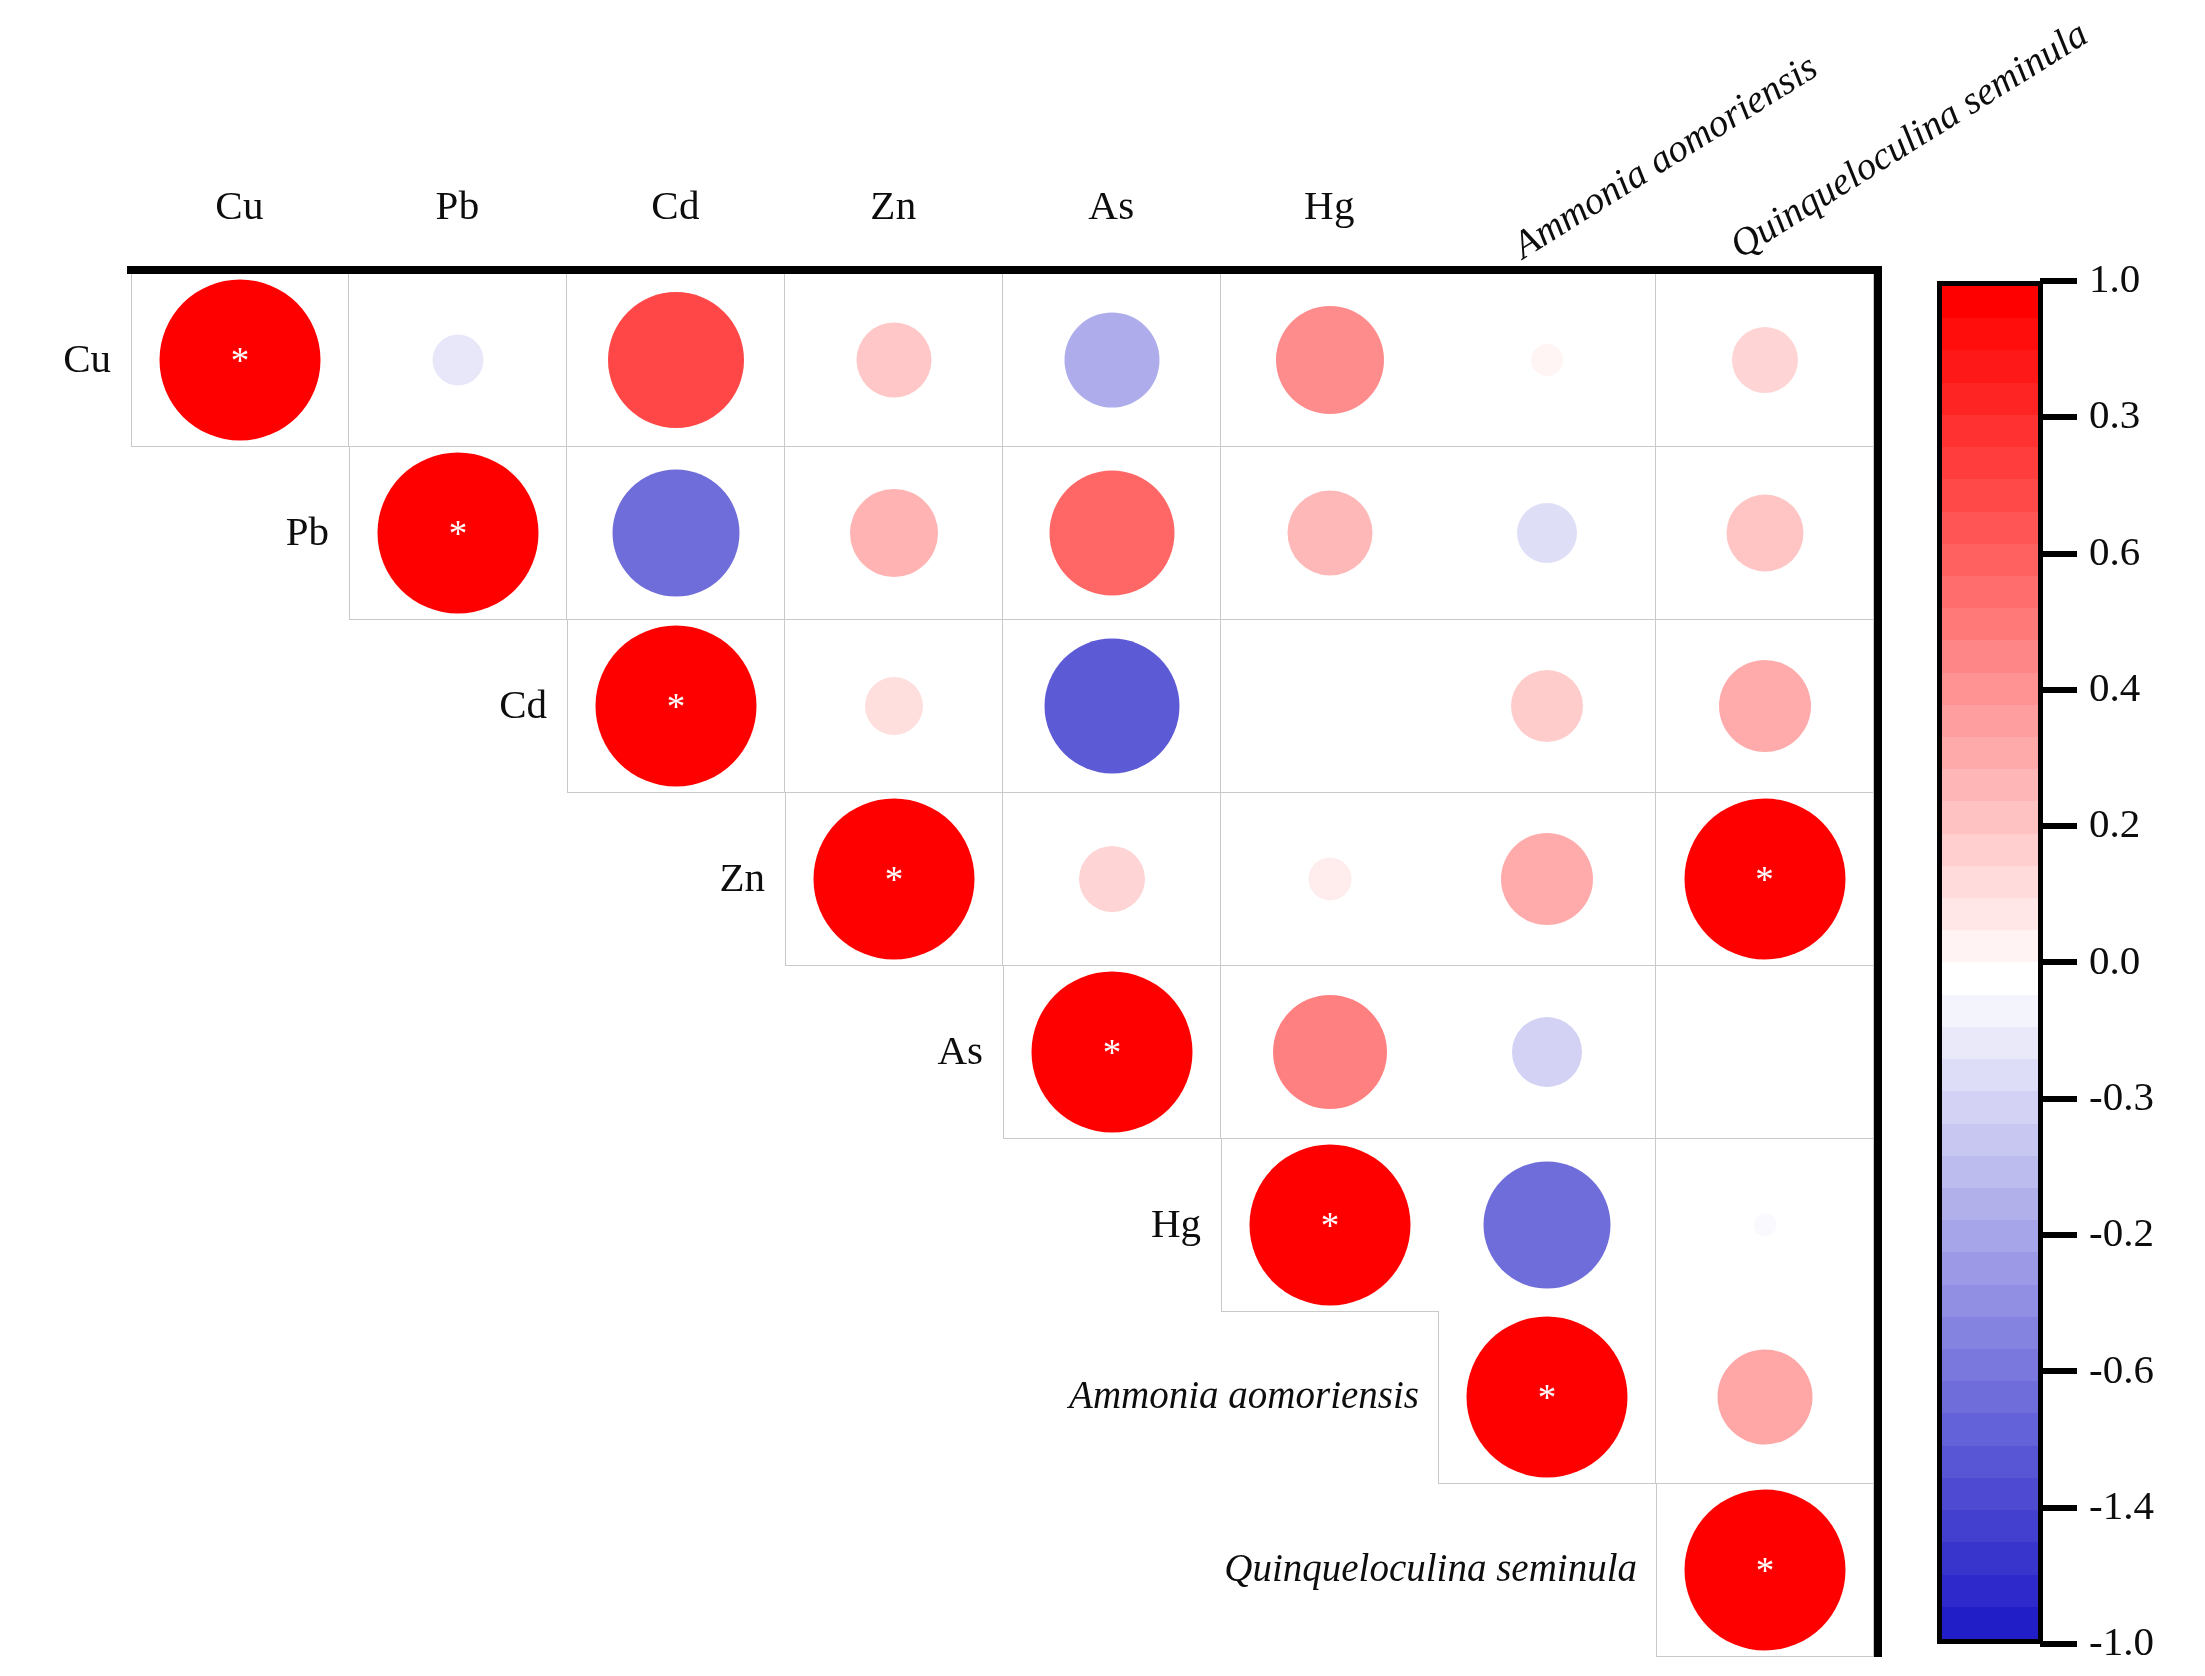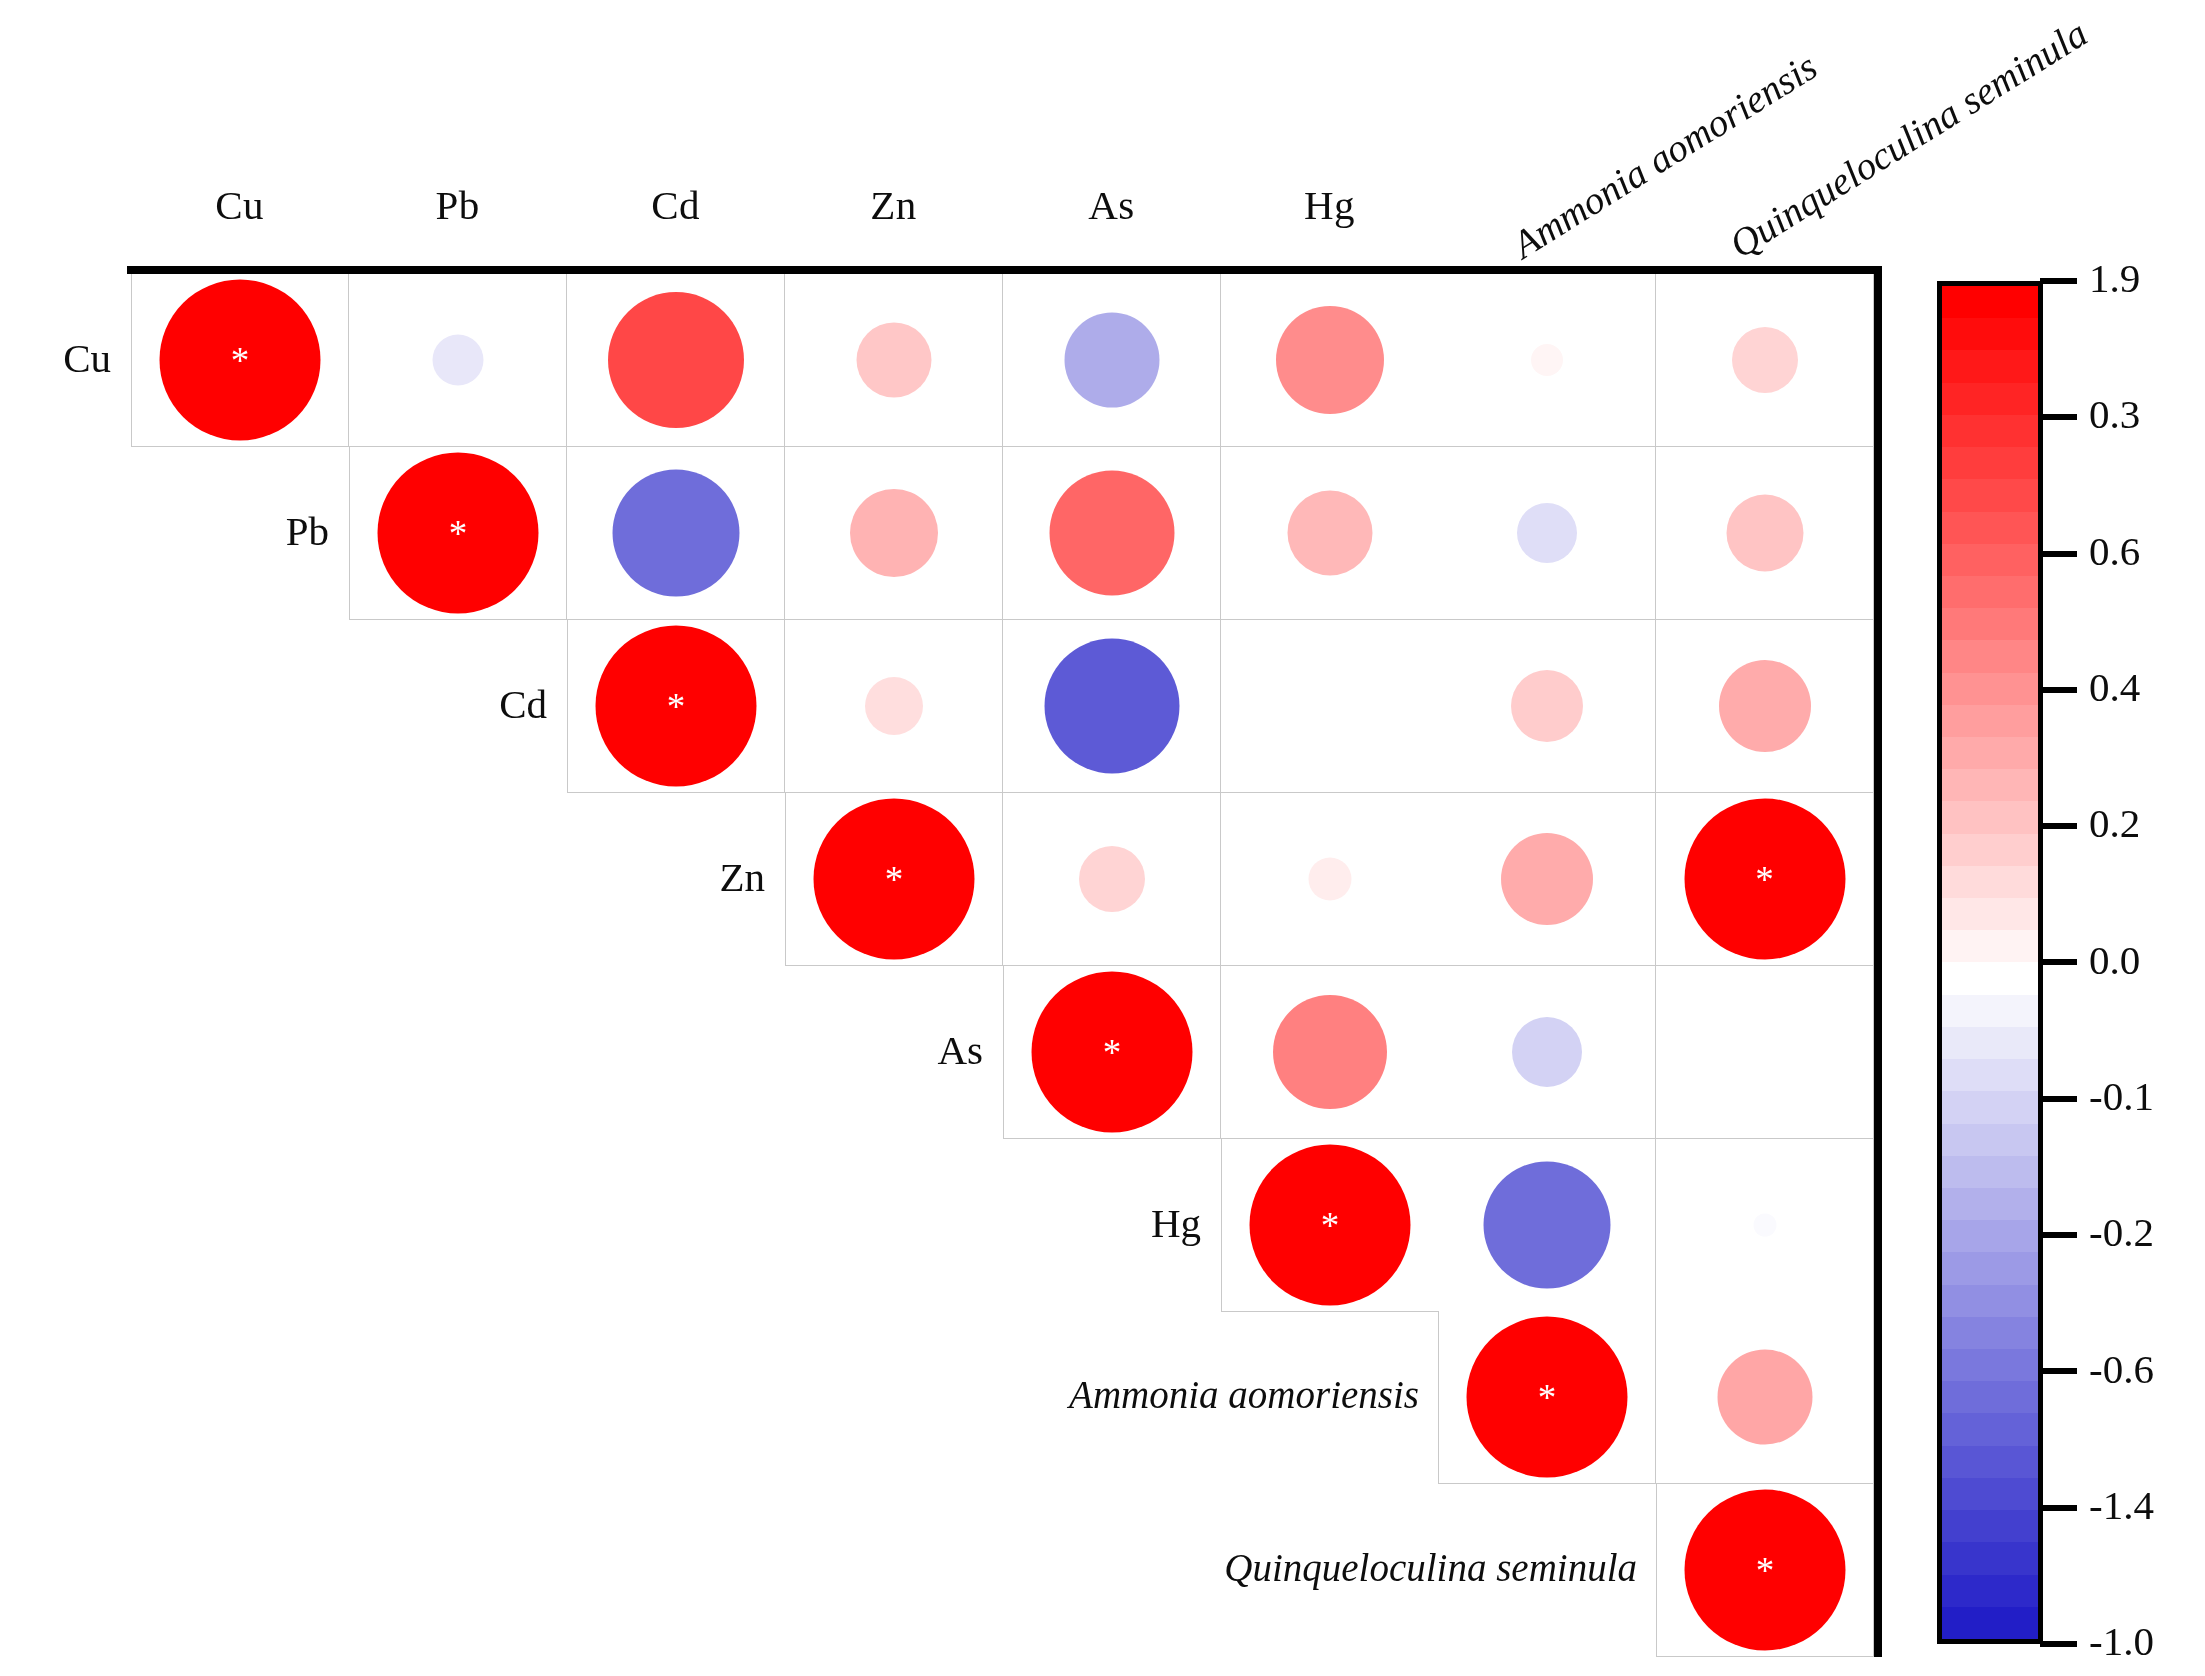--- a/index.html
+++ b/index.html
@@ -247,33 +247,33 @@
         <span class="star">*</span>
       </div>
     </div>
 
   <div id="cbar-wrap" style="left: 0px; top: 0px; width: 2206px; height: 1676px;">
     <div id="cbar" style="left: 1937px; top: 281px; width: 106px; height: 1363px;">
       <div id="cbar-grad" style="background: linear-gradient(rgb(255, 0, 0) 0%, rgb(255, 0, 0) 2.381%, rgb(255, 12, 12) 2.381%, rgb(255, 12, 12) 4.762%, rgb(255, 24, 24) 4.762%, rgb(255, 24, 24) 7.143%, rgb(255, 36, 36) 7.143%, rgb(255, 36, 36) 9.524%, rgb(255, 49, 49) 9.524%, rgb(255, 49, 49) 11.905%, rgb(255, 61, 61) 11.905%, rgb(255, 61, 61) 14.286%, rgb(255, 73, 73) 14.286%, rgb(255, 73, 73) 16.667%, rgb(255, 85, 85) 16.667%, rgb(255, 85, 85) 19.048%, rgb(255, 97, 97) 19.048%, rgb(255, 97, 97) 21.429%, rgb(255, 109, 109) 21.429%, rgb(255, 109, 109) 23.81%, rgb(255, 121, 121) 23.81%, rgb(255, 121, 121) 26.19%, rgb(255, 134, 134) 26.19%, rgb(255, 134, 134) 28.571%, rgb(255, 146, 146) 28.571%, rgb(255, 146, 146) 30.952%, rgb(255, 158, 158) 30.952%, rgb(255, 158, 158) 33.333%, rgb(255, 170, 170) 33.333%, rgb(255, 170, 170) 35.714%, rgb(255, 182, 182) 35.714%, rgb(255, 182, 182) 38.095%, rgb(255, 194, 194) 38.095%, rgb(255, 194, 194) 40.476%, rgb(255, 206, 206) 40.476%, rgb(255, 206, 206) 42.857%, rgb(255, 219, 219) 42.857%, rgb(255, 219, 219) 45.238%, rgb(255, 231, 231) 45.238%, rgb(255, 231, 231) 47.619%, rgb(255, 243, 243) 47.619%, rgb(255, 243, 243) 50%, rgb(255, 255, 255) 50%, rgb(255, 255, 255) 52.381%, rgb(244, 244, 252) 52.381%, rgb(244, 244, 252) 54.762%, rgb(233, 233, 249) 54.762%, rgb(233, 233, 249) 57.143%, rgb(222, 221, 247) 57.143%, rgb(222, 221, 247) 59.524%, rgb(211, 210, 244) 59.524%, rgb(211, 210, 244) 61.905%, rgb(200, 199, 241) 61.905%, rgb(200, 199, 241) 64.286%, rgb(189, 188, 238) 64.286%, rgb(189, 188, 238) 66.667%, rgb(178, 176, 235) 66.667%, rgb(178, 176, 235) 69.048%, rgb(167, 165, 233) 69.048%, rgb(167, 165, 233) 71.429%, rgb(156, 154, 230) 71.429%, rgb(156, 154, 230) 73.81%, rgb(145, 143, 227) 73.81%, rgb(145, 143, 227) 76.19%, rgb(133, 131, 224) 76.19%, rgb(133, 131, 224) 78.571%, rgb(122, 120, 221) 78.571%, rgb(122, 120, 221) 80.952%, rgb(111, 109, 218) 80.952%, rgb(111, 109, 218) 83.333%, rgb(100, 98, 216) 83.333%, rgb(100, 98, 216) 85.714%, rgb(89, 86, 213) 85.714%, rgb(89, 86, 213) 88.095%, rgb(78, 75, 210) 88.095%, rgb(78, 75, 210) 90.476%, rgb(67, 64, 207) 90.476%, rgb(67, 64, 207) 92.857%, rgb(56, 53, 204) 92.857%, rgb(56, 53, 204) 95.238%, rgb(45, 41, 202) 95.238%, rgb(45, 41, 202) 97.619%, rgb(34, 30, 199) 97.619%, rgb(34, 30, 199) 100%);"></div>
     </div>
     <div id="cbar-ticks">
         <div class="cb-tick" style="left: 2040px; top: 278px;"></div>
-        <div class="cb-lab" style="left: 2089px; top: 254px;">1.9</div>
+        <div class="cb-lab" style="left: 2089px; top: 254px;">1.0</div>
         <div class="cb-tick" style="left: 2040px; top: 414px;"></div>
         <div class="cb-lab" style="left: 2089px; top: 390px;">0.3</div>
         <div class="cb-tick" style="left: 2040px; top: 551px;"></div>
         <div class="cb-lab" style="left: 2089px; top: 527px;">0.6</div>
         <div class="cb-tick" style="left: 2040px; top: 687px;"></div>
         <div class="cb-lab" style="left: 2089px; top: 663px;">0.4</div>
         <div class="cb-tick" style="left: 2040px; top: 823px;"></div>
         <div class="cb-lab" style="left: 2089px; top: 799px;">0.2</div>
         <div class="cb-tick" style="left: 2040px; top: 959px;"></div>
         <div class="cb-lab" style="left: 2089px; top: 936px;">0.0</div>
         <div class="cb-tick" style="left: 2040px; top: 1096px;"></div>
-        <div class="cb-lab" style="left: 2089px; top: 1072px;">-0.1</div>
+        <div class="cb-lab" style="left: 2089px; top: 1072px;">-0.3</div>
         <div class="cb-tick" style="left: 2040px; top: 1232px;"></div>
         <div class="cb-lab" style="left: 2089px; top: 1208px;">-0.2</div>
         <div class="cb-tick" style="left: 2040px; top: 1368px;"></div>
         <div class="cb-lab" style="left: 2089px; top: 1345px;">-0.6</div>
         <div class="cb-tick" style="left: 2040px; top: 1505px;"></div>
         <div class="cb-lab" style="left: 2089px; top: 1481px;">-1.4</div>
         <div class="cb-tick" style="left: 2040px; top: 1641px;"></div>
         <div class="cb-lab" style="left: 2089px; top: 1617px;">-1.0</div>
       </div>
   </div>

